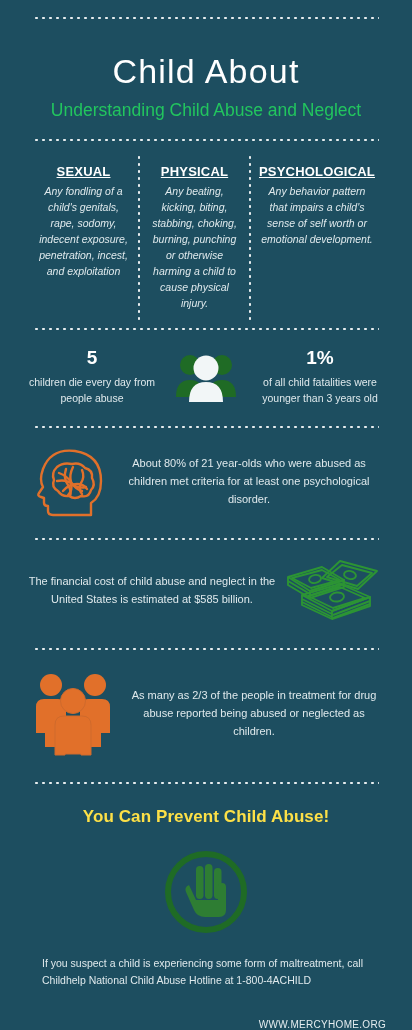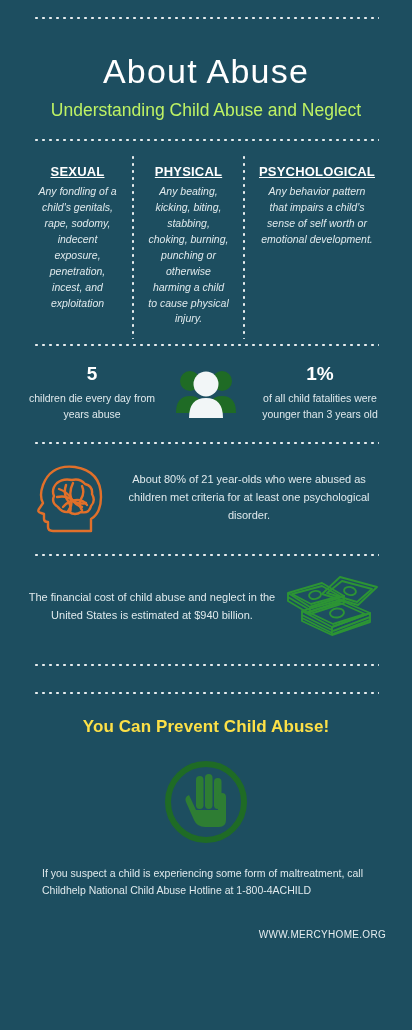--- a/index.html
+++ b/index.html
@@ -27,26 +27,26 @@
     background-position:50% 0;
   }
 
   
   .header { padding:16px 30px 0; text-align:center; }
   .title {
     color:#ffffff; font-size:34px; font-weight:400;
     letter-spacing:1.2px; line-height:1.15; margin-top:16px;
   }
   .subtitle {
-    color:#bef264; font-size:17.5px; font-weight:400;
+    color:#22c55e; font-size:17.5px; font-weight:400;
     line-height:1.3; margin-top:8px; margin-bottom:16px;
   }
 
   
-  .cols { display:flex; align-items:stretch; padding:0 30px; margin-top:12px;gap:6px; }
+  .cols { display:flex; align-items:stretch; padding:0 30px; margin-top:12px; }
   .col { flex:1; text-align:center; padding:10px 7px 12px; }
   .col-head {
     color:#ffffff; font-size:13px; font-weight:bold;
     text-decoration:underline; letter-spacing:.2px; margin-bottom:5px;
   }
   .col-body { color:#dfe9ec; font-size:10.5px; line-height:1.52;font-style:italic; }
 
   
   .stats { display:flex; align-items:flex-start; padding:0 24px; margin-top:16px; }
   .stat { flex:1; text-align:center; }
@@ -78,21 +78,21 @@
 </head>
 <body>
 
 <div class="page">
 
   <div style="padding:0 33px; margin-top:16px;">
     <div class="dots-h"></div>
   </div>
 
   <div class="header">
-    <div class="title">About Abuse</div>
+    <div class="title">Child About</div>
     <div class="subtitle">Understanding Child Abuse and Neglect</div>
   </div>
 
   <div style="padding:0 33px;">
     <div class="dots-h"></div>
   </div>
 
   <div class="cols">
     <div class="col">
       <div class="col-head">SEXUAL</div>
@@ -110,21 +110,21 @@
     </div>
   </div>
 
   <div style="padding:0 33px; margin-top:4px;">
     <div class="dots-h"></div>
   </div>
 
   <div class="stats">
     <div class="stat">
       <div class="stat-num">5</div>
-      <div class="stat-txt">children die every day from years abuse</div>
+      <div class="stat-txt">children die every day from people abuse</div>
     </div>
 
     <div class="stat-ico">
       <svg width="66" height="52" viewBox="0 0 66 52">
         <circle cx="17" cy="14" r="10" fill="#1f6b25"></circle>
         <path d="M3 46 q0 -17 14 -17 q14 0 14 17 z" fill="#1f6b25"></path>
         <circle cx="49" cy="14" r="10" fill="#1f6b25"></circle>
         <path d="M35 46 q0 -17 14 -17 q14 0 14 17 z" fill="#1f6b25"></path>
         <circle cx="33" cy="17" r="12.5" fill="#f2f6f7"></circle>
         <path d="M16 51 q0 -20 17 -20 q17 0 17 20 z" fill="#f2f6f7"></path>
@@ -157,21 +157,21 @@
       </svg>
     </div>
     <div class="fact">About 80% of 21 year-olds who were abused as children met criteria for at least one psychological disorder.</div>
   </div>
 
   <div style="padding:0 33px; margin-top:16px;">
     <div class="dots-h"></div>
   </div>
 
   <div class="row" style="margin-top:12px;">
-    <div class="fact">The financial cost of child abuse and neglect in  the United States is estimated at $940 billion.</div>
+    <div class="fact">The financial cost of child abuse and neglect in  the United States is estimated at $585 billion.</div>
     <div style="width:108px; display:flex; justify-content:center;">
       <svg width="100" height="76" viewBox="0 0 100 76">
         <g fill="none" stroke="#2c9434" stroke-width="1.9" stroke-linejoin="round">
 
           <path d="M58 8 L95 18 L76 36 L40 25 Z"></path>
           <path d="M60 12 L90 20 L75 33 L45 24 Z"></path>
           <ellipse cx="68" cy="22" rx="6" ry="4" transform="rotate(12 68 22)"></ellipse>
 
           <path d="M6 24 L40 14 L62 27 L28 38 Z"></path>
           <path d="M10 25 L40 17 L58 27 L29 35 Z"></path>
@@ -194,20 +194,36 @@
           <path d="M88 51 L51 65"></path>
         </g>
       </svg>
     </div>
   </div>
 
   <div style="padding:0 33px; margin-top:18px;">
     <div class="dots-h"></div>
   </div>
 
+  <div class="row" style="margin-top:20px;">
+    <div style="width:96px; display:flex; justify-content:center;">
+      <svg width="82" height="86" viewBox="0 0 82 86">
+
+        <circle cx="18" cy="14" r="11" fill="#e1702a"></circle>
+        <path d="M3 62 L3 36 q0 -8 8 -8 l14 0 q8 0 8 8 l0 26 l-9 0 l0 14 l-12 0 l0 -14 z" fill="#e1702a"></path>
+
+        <circle cx="62" cy="14" r="11" fill="#e1702a"></circle>
+        <path d="M47 62 L47 36 q0 -8 8 -8 l14 0 q8 0 8 8 l0 26 l-9 0 l0 14 l-12 0 l0 -14 z" fill="#e1702a"></path>
+
+        <circle cx="40" cy="30" r="12.5" fill="#e1702a" stroke="#cf6a2c" stroke-width="1"></circle>
+        <path d="M22 84 L22 54 q0 -9 9 -9 l18 0 q9 0 9 9 l0 30 l-10 0 l0 -1 l-16 0 l0 1 z" fill="#e1702a" stroke="#cf6a2c" stroke-width="1"></path>
+      </svg>
+    </div>
+    <div class="fact">As many as 2/3 of the people in treatment for drug abuse reported being abused or neglected as children.</div>
+  </div>
 
   <div style="padding:0 33px; margin-top:24px;">
     <div class="dots-h"></div>
   </div>
 
   <div style="margin-top:22px;">
     <div class="prevent">You Can Prevent Child Abuse!</div>
   </div>
 
   <div class="hand-wrap" style="margin-top:18px;">

